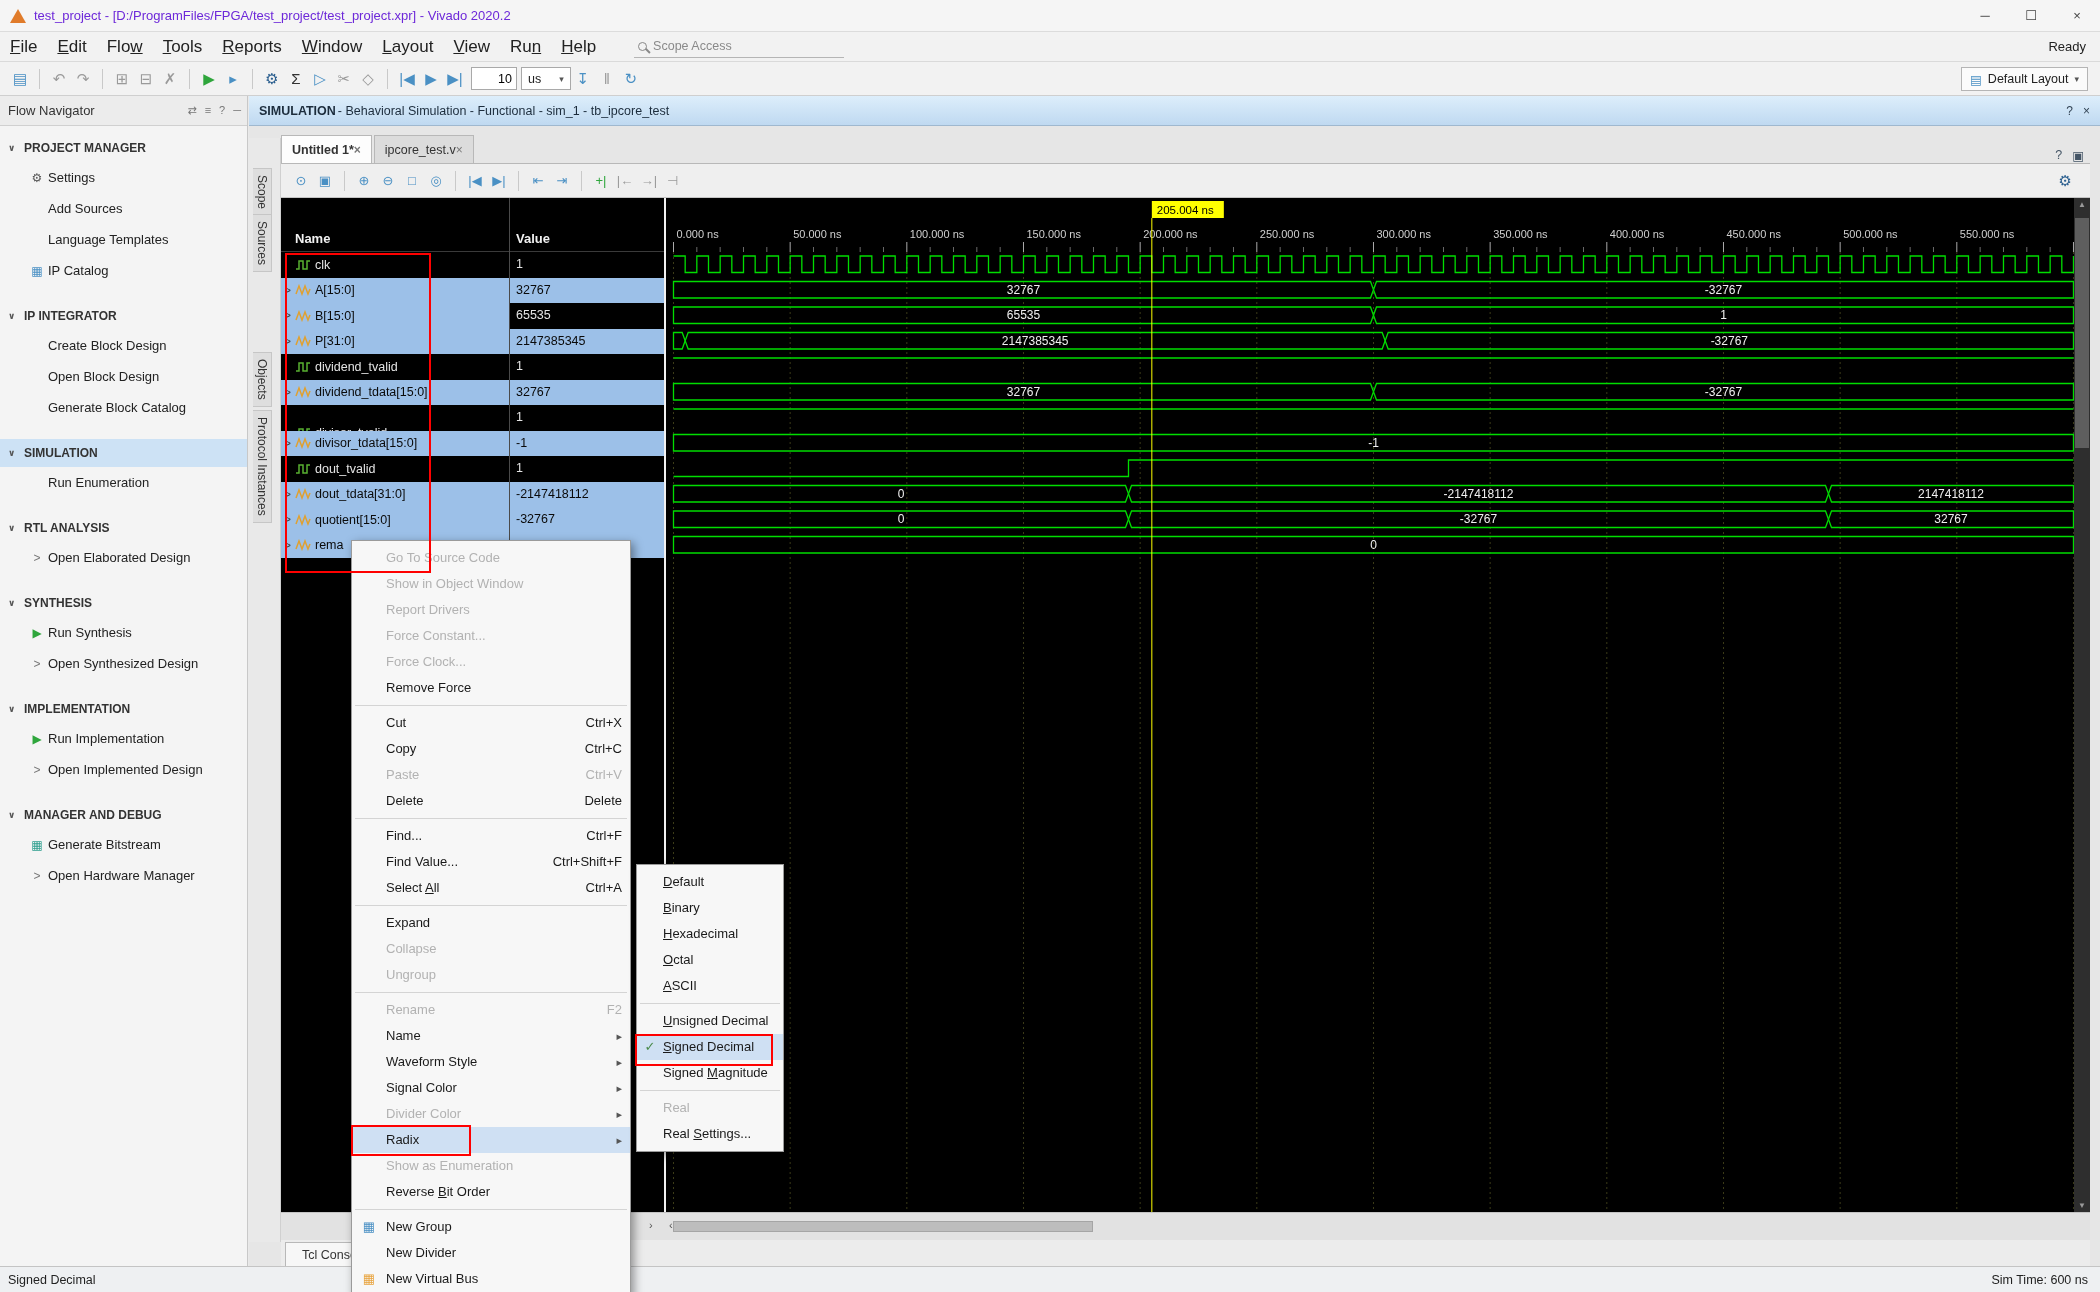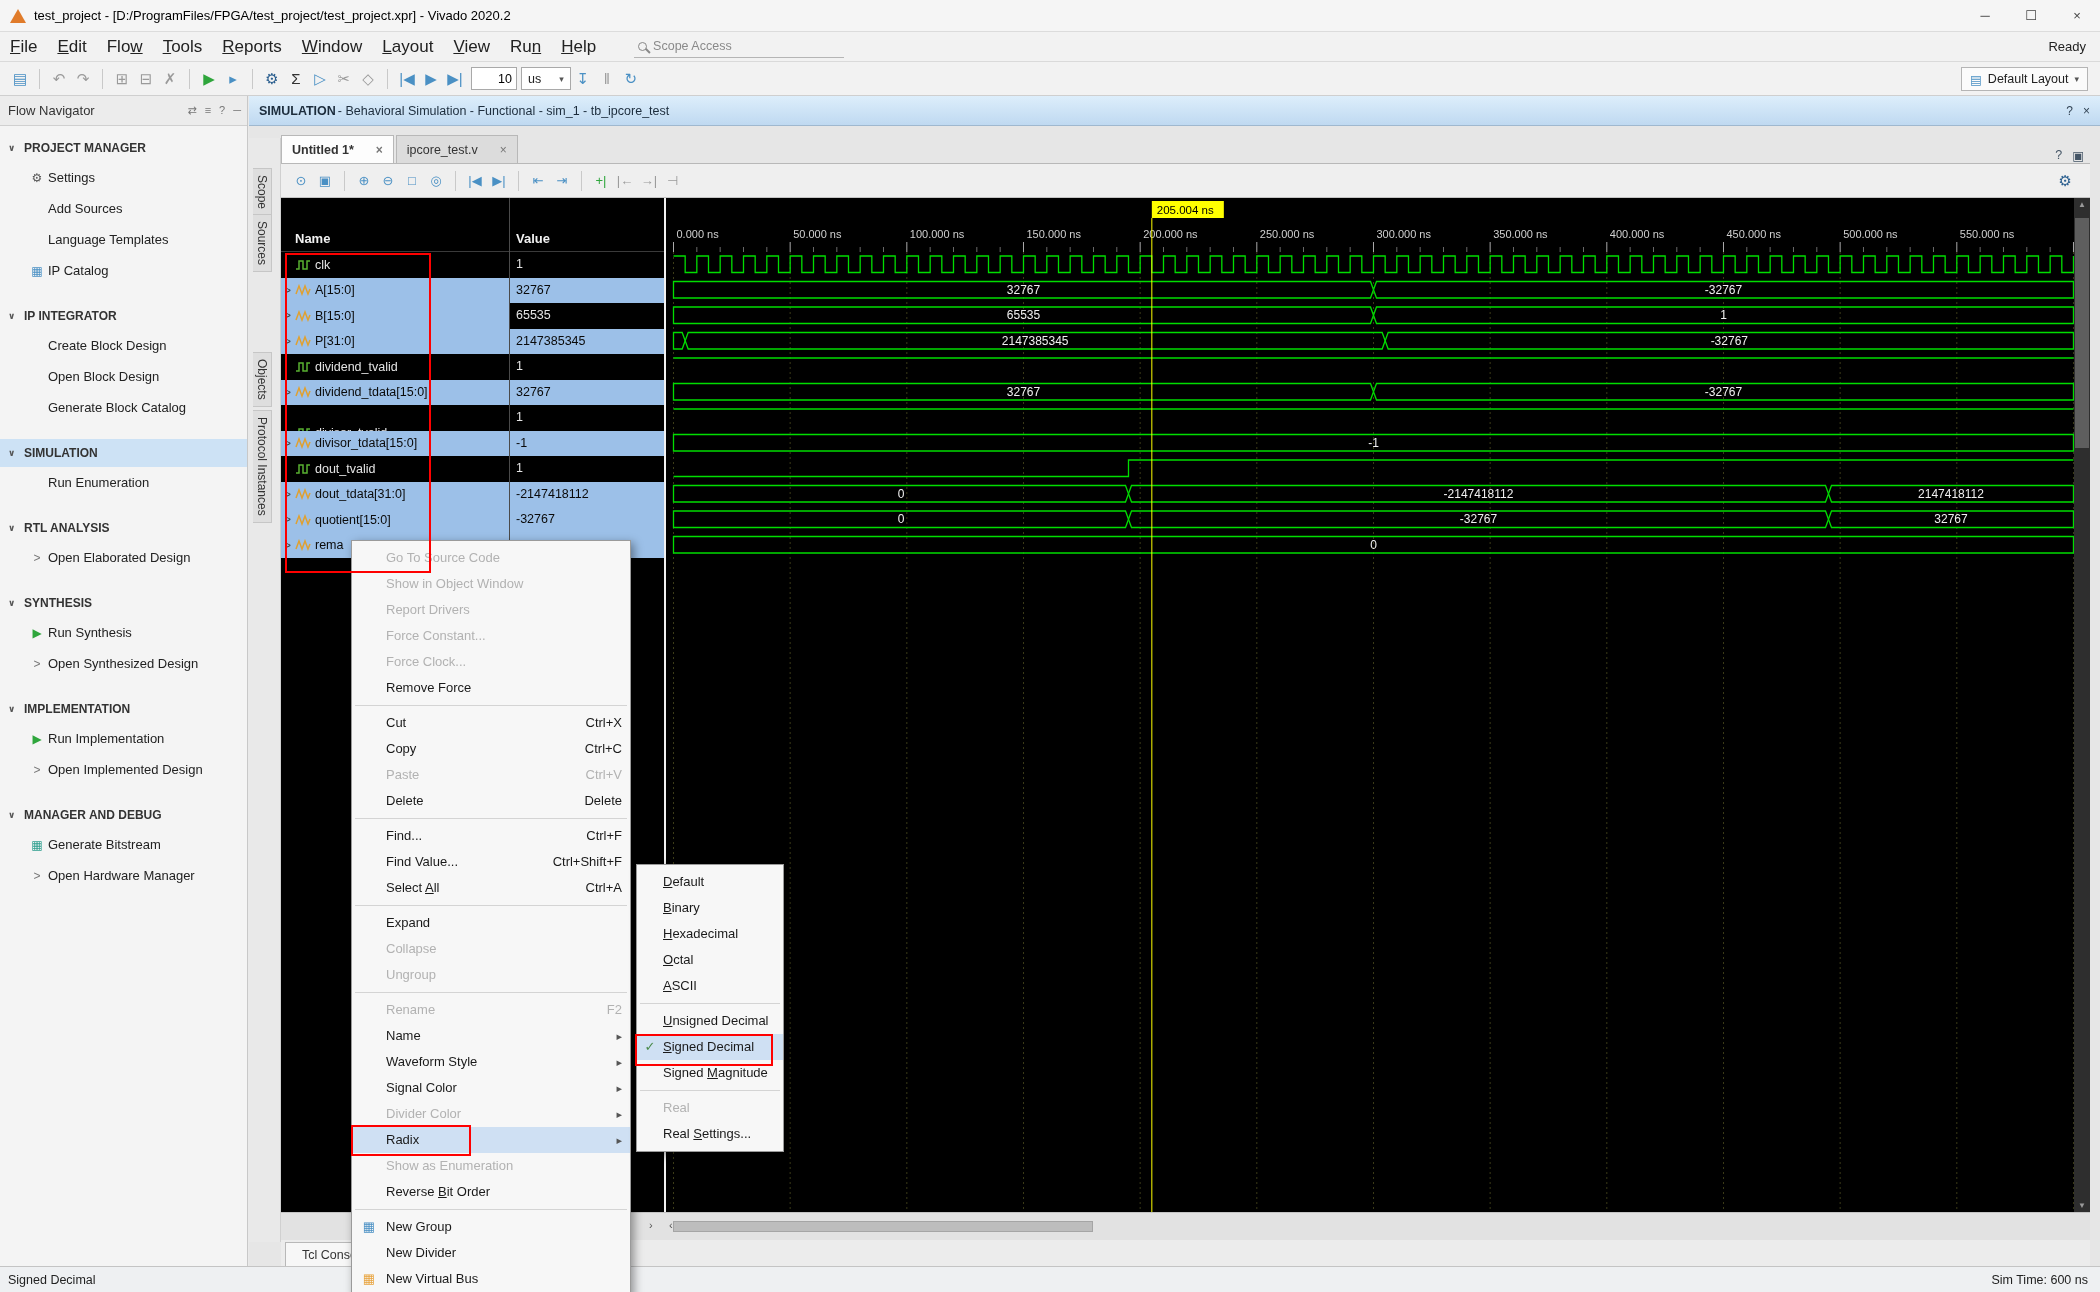--- a/index.html
+++ b/index.html
@@ -2,21 +2,21 @@
 <html><head>
 <meta charset="utf-8">
 <style>
   * { margin:0; padding:0; box-sizing:border-box; }
   html,body { width:2100px; height:1292px; overflow:hidden; }
   body { position:relative; background:#e9e9e9; font-family:"Liberation Sans","DejaVu Sans",sans-serif; font-size:13px; color:#222; cursor:default; }
 
   
   #titlebar { position:absolute; left:0; top:0; right:0; height:32px; background:#f5f5f5; border-bottom:1px solid #dcdcdc; display:flex; align-items:center; }
   .app-logo { width:0; height:0; border-left:8px solid transparent; border-right:8px solid transparent; border-bottom:14px solid #e07b2a; margin:0 8px 0 10px; }
-  .title-text { font-size:13px; color:#000000; }
+  .title-text { font-size:13px; color:#6d28d9; }
   #window-controls { margin-left:auto; display:flex; height:32px; }
   .win-btn { width:46px; height:32px; display:flex; align-items:center; justify-content:center; font-size:13px; color:#444; }
 
   
   #menubar { position:absolute; left:0; top:32px; right:0; height:30px; background:#f2f2f2; border-bottom:1px solid #dadada; display:flex; align-items:center; }
   #menu-items { display:flex; height:30px; }
   .menu-item { padding:0 10px; line-height:30px; font-size:17px; color:#222; }
   #quick-access-box { display:flex; align-items:center; gap:6px; margin-left:28px; width:210px; height:22px; border-bottom:1px solid #b5b5b5; padding:0 4px; color:#8a8a8a; font-size:12.5px; }
   .mag-icon { width:9px; height:9px; border:1.5px solid #888; border-radius:50%; position:relative; flex:0 0 auto; }
   .mag-icon::after { content:""; position:absolute; width:6px; height:1.5px; background:#888; transform:rotate(45deg); right:-5px; bottom:-2px; }
@@ -47,21 +47,21 @@
   
   #content-header { position:absolute; left:249px; top:96px; right:0; height:30px; background:linear-gradient(#ddeefb,#bfd9f1); border-bottom:1px solid #9fb8cf; display:flex; align-items:center; padding:0 10px; font-size:12.5px; color:#1c2c3c; }
   #content-header .bold { font-weight:bold; margin-right:2px; }
   #content-header-icons { margin-left:auto; display:flex; gap:10px; color:#345; font-size:12px; }
   #content-body { position:absolute; left:249px; top:126px; right:0; bottom:26px; background:#e6e6e6; }
 
   #side-tab-strip { position:absolute; left:249px; top:138px; width:32px; height:1104px; background:#e9e9e9; border-right:1px solid #d0d0d0; }
   .side-tab { position:absolute; left:4px; writing-mode:vertical-lr; font-size:12px; color:#333; padding:6px 2px; background:#dedede; border:1px solid #c6c6c6; border-left:none; }
 
   #wave-tab-bar { position:absolute; left:281px; top:132px; right:10px; height:32px; display:flex; align-items:flex-end; border-bottom:1px solid #b8b8b8; }
-  .wave-tab { height:28px; display:flex; align-items:center; gap:22px; padding:0 10px; font-size:12.5px; border:1px solid #b8b8b8; border-bottom:none; background:#dcdcdc; color:#333; margin-right:2px; }
+  .wave-tab { height:28px; display:flex; align-items:center; gap:0; padding:0 10px; font-size:12.5px; border:1px solid #b8b8b8; border-bottom:none; background:#dcdcdc; color:#333; margin-right:2px; }
   .wave-tab.active { background:#fdfdfd; font-weight:bold; }
   .tab-close { color:#777; font-size:12px; }
   #wave-tabbar-icons { margin-left:auto; display:flex; gap:10px; color:#456; font-size:12.5px; padding-right:6px; }
 
   #wave-toolbar { position:absolute; left:281px; top:164px; right:10px; height:34px; background:#efefef; border-bottom:1px solid #c4c4c4; display:flex; align-items:center; padding-left:8px; }
   #wave-toolbar .tb-icon { font-size:13px; }
   #wave-toolbar-gear { position:absolute; right:18px; color:#2b5f8f; font-size:15px; }
 
   
   #wave-panels { position:absolute; left:281px; top:198px; width:385px; height:1014px; background:#000; }

